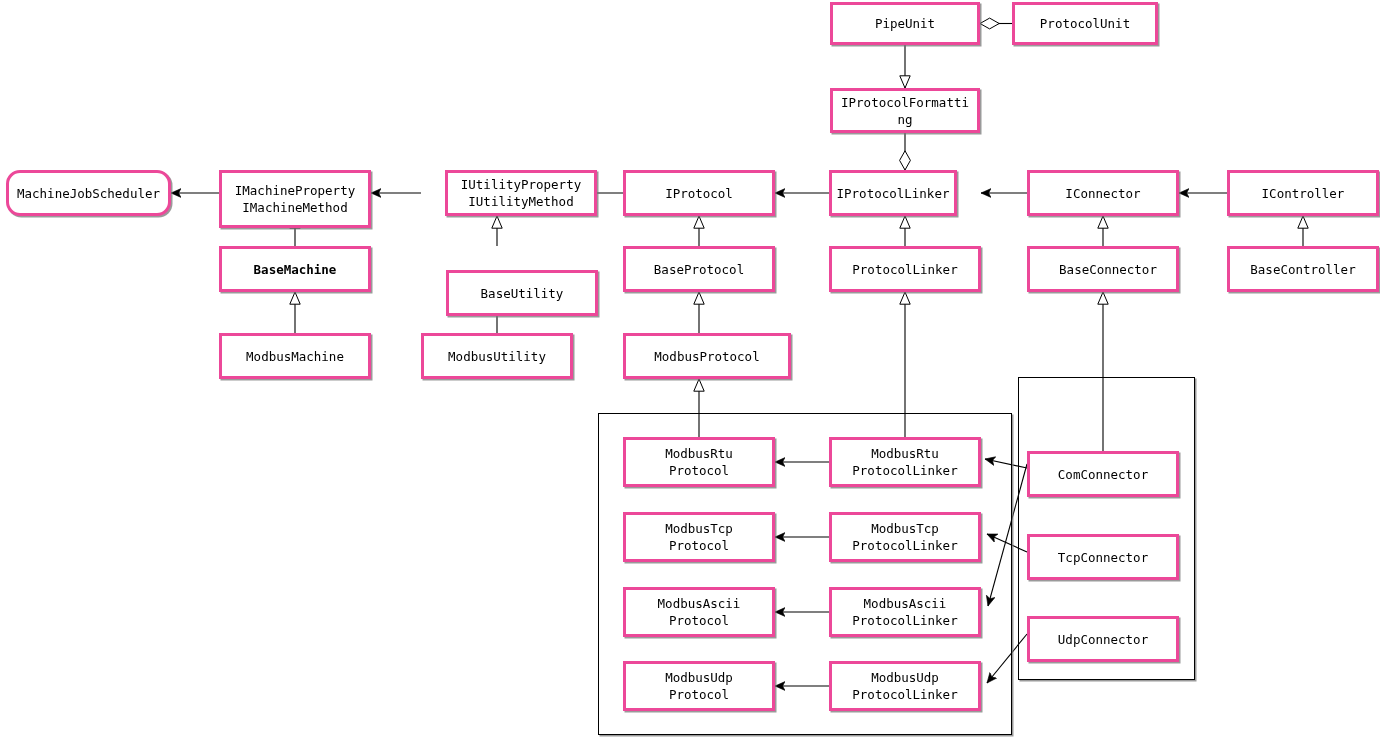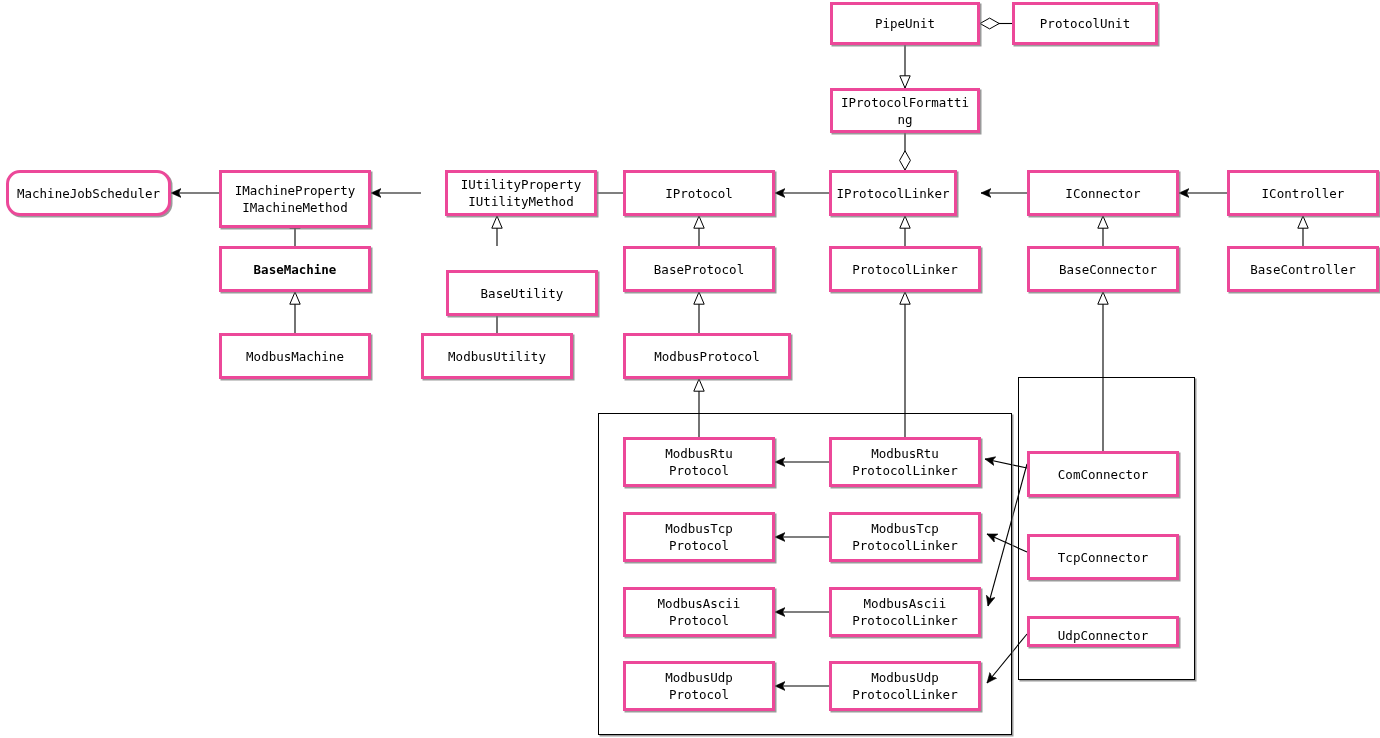--- a/index.html
+++ b/index.html
@@ -178,21 +178,21 @@
     </div>
   <div class="node" style="left: 623px; top: 333px; width: 168px; height: 46px;">
       <span>ModbusProtocol</span>
     </div>
   <div class="node" style="left: 1027px; top: 451px; width: 152px; height: 46px;">
       <span>ComConnector</span>
     </div>
   <div class="node" style="left: 1027px; top: 534px; width: 152px; height: 46px;">
       <span>TcpConnector</span>
     </div>
-  <div class="node" style="left: 1027px; top: 616px; width: 152px; height: 31px; align-items: flex-end;">
+  <div class="node" style="left: 1027px; top: 616px; width: 152px; height: 46px;">
       <span>UdpConnector</span>
     </div>
   <div class="node" style="left: 623px; top: 437px; width: 152px; height: 50px;">
       <span>ModbusRtu
 Protocol</span>
     </div>
   <div class="node" style="left: 829px; top: 437px; width: 152px; height: 50px;">
       <span>ModbusRtu
 ProtocolLinker</span>
     </div>

